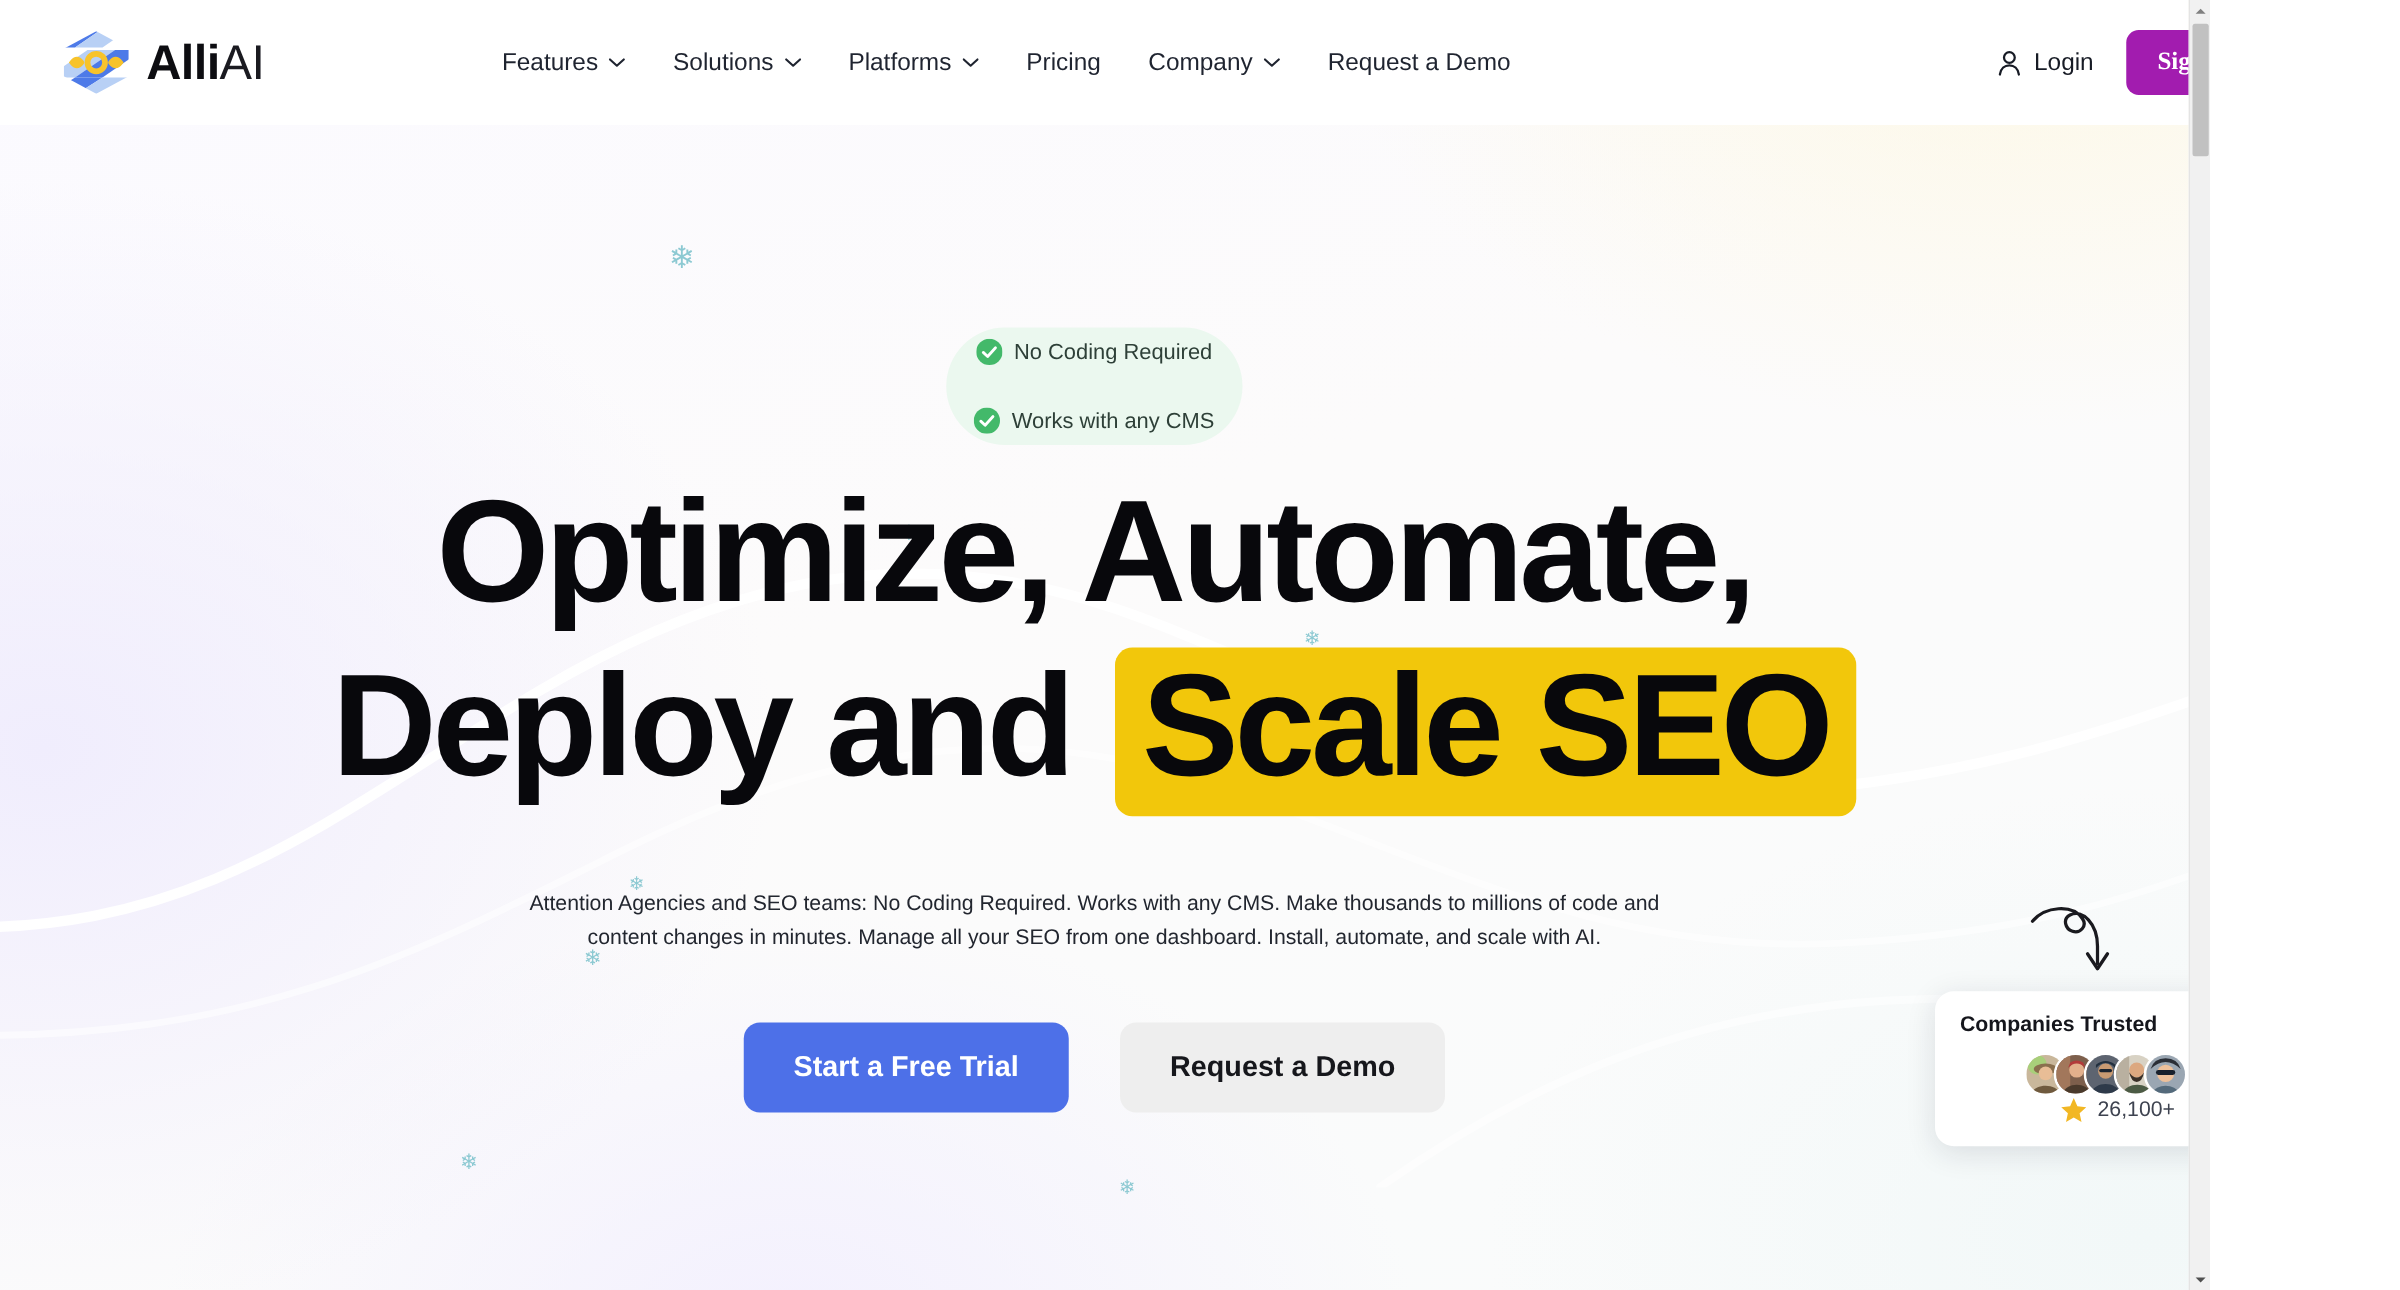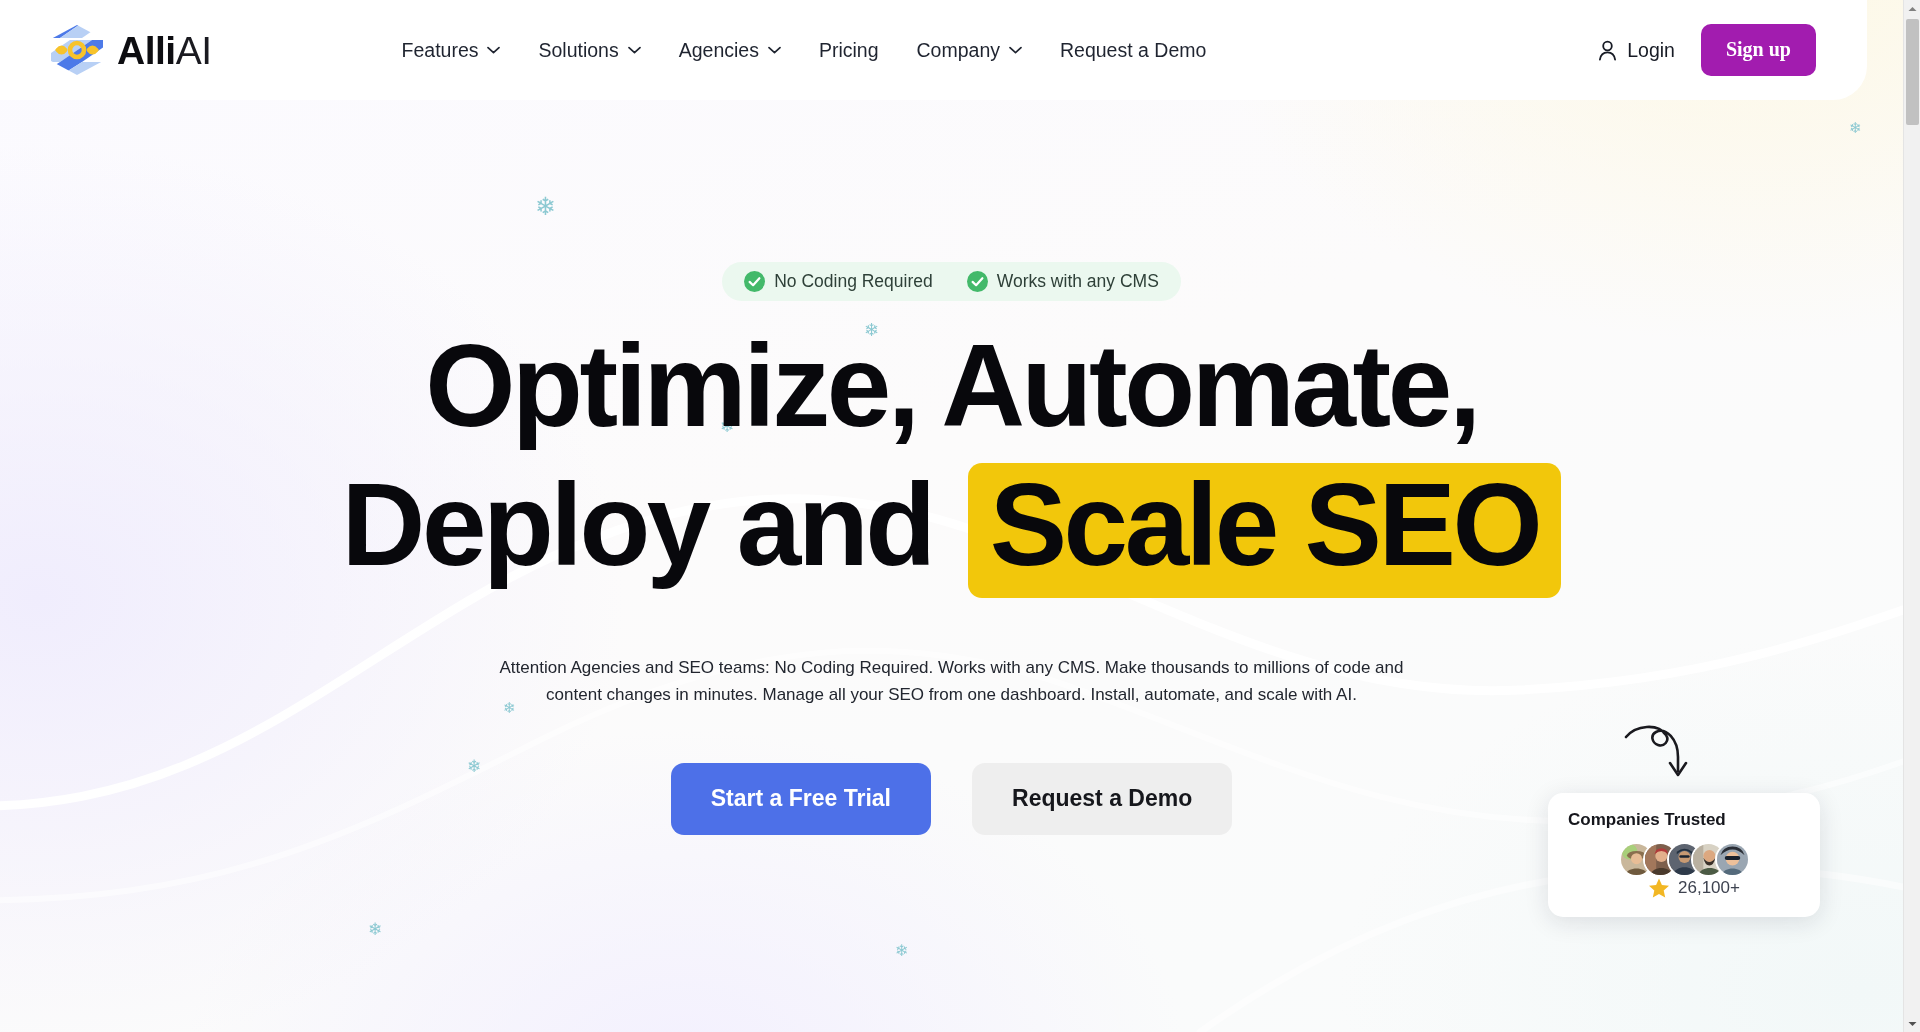--- a/index.html
+++ b/index.html
@@ -8,21 +8,21 @@
   html, body {
     width: 1920px;
     height: 1032px;
     overflow: hidden;
     font-family: "Liberation Sans", sans-serif;
   }
 
   
   .viewport {
     position: relative;
-    width: 1920px;
+    width: 1768px;
     height: 1032px;
     background: #ffffff;
     overflow: hidden;
   }
 
   .page {
     position: absolute;
     inset: 0 17px 0 0;          
     overflow: hidden;
     background:
@@ -130,20 +130,21 @@
   }
 
   .badges {
     margin-top: 162px;
     display: inline-flex;
     align-items: center;
     gap: 34px;
     background: #ebf8ef;
     border-radius: 999px;
     padding: 9px 22px;
+    flex-direction: column;
   }
   .badge {
     display: inline-flex;
     align-items: center;
     gap: 9px;
     font-size: 17.5px;
     color: #2e4038;
     white-space: nowrap;
   }
   .check { width: 21px; height: 21px; flex: none; }
@@ -340,21 +341,21 @@
               <path d="M1 1.6 L6.5 6.6 L12 1.6" fill="none" stroke="#1f2430" stroke-width="1.7" stroke-linecap="round" stroke-linejoin="round"></path>
             </svg>
         </div>
         <div class="nav-item">
           <span>Solutions</span>
           <svg class="chev" viewBox="0 0 13 8">
               <path d="M1 1.6 L6.5 6.6 L12 1.6" fill="none" stroke="#1f2430" stroke-width="1.7" stroke-linecap="round" stroke-linejoin="round"></path>
             </svg>
         </div>
         <div class="nav-item">
-          <span>Agencies</span>
+          <span>Platforms</span>
           <svg class="chev" viewBox="0 0 13 8">
               <path d="M1 1.6 L6.5 6.6 L12 1.6" fill="none" stroke="#1f2430" stroke-width="1.7" stroke-linecap="round" stroke-linejoin="round"></path>
             </svg>
         </div>
         <div class="nav-item">
           <span>Pricing</span>
         </div>
         <div class="nav-item">
           <span>Company</span>
           <svg class="chev" viewBox="0 0 13 8">

